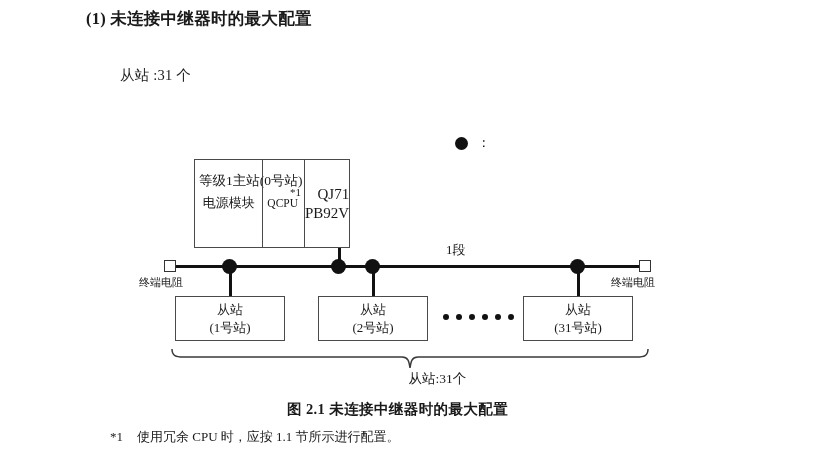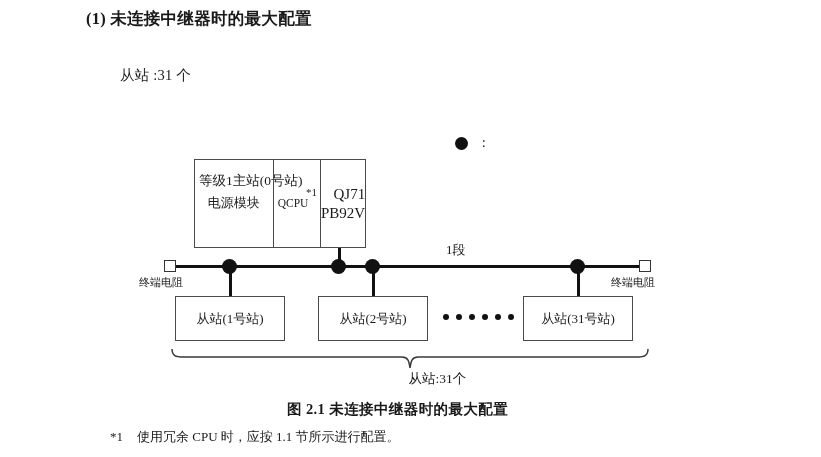--- a/index.html
+++ b/index.html
@@ -77,21 +77,21 @@
     top: 136px;
     font-size: 13.5px;
     white-space: nowrap;
     margin-top: 36px;
   }
 
   .module-box {
     position: absolute;
     left: 194px;
     top: 159px;
-    width: 172px;
+    width: 156px;
     height: 89px;
     border: 1.3px solid #4a4a4a;
     box-sizing: border-box;
     display: flex;
   }
   .module-cell {
     position: relative;
     box-sizing: border-box;
     display: flex;
     align-items: center;
@@ -192,21 +192,21 @@
   .nd4 { left: 570px; }
 
   .slave-box {
     position: absolute;
     top: 296px;
     height: 45px;
     border: 1.3px solid #4a4a4a;
     box-sizing: border-box;
     background: #ffffff;
     display: flex;
-    flex-direction: row;
+    flex-direction: column;
     align-items: center;
     justify-content: center;
     font-size: 13px;
     line-height: 1.32;
   }
   .sb1 { left: 175px; width: 110px; }
   .sb2 { left: 318px; width: 110px; }
   .sb3 { left: 523px; width: 110px; }
 
   .ellipsis {

